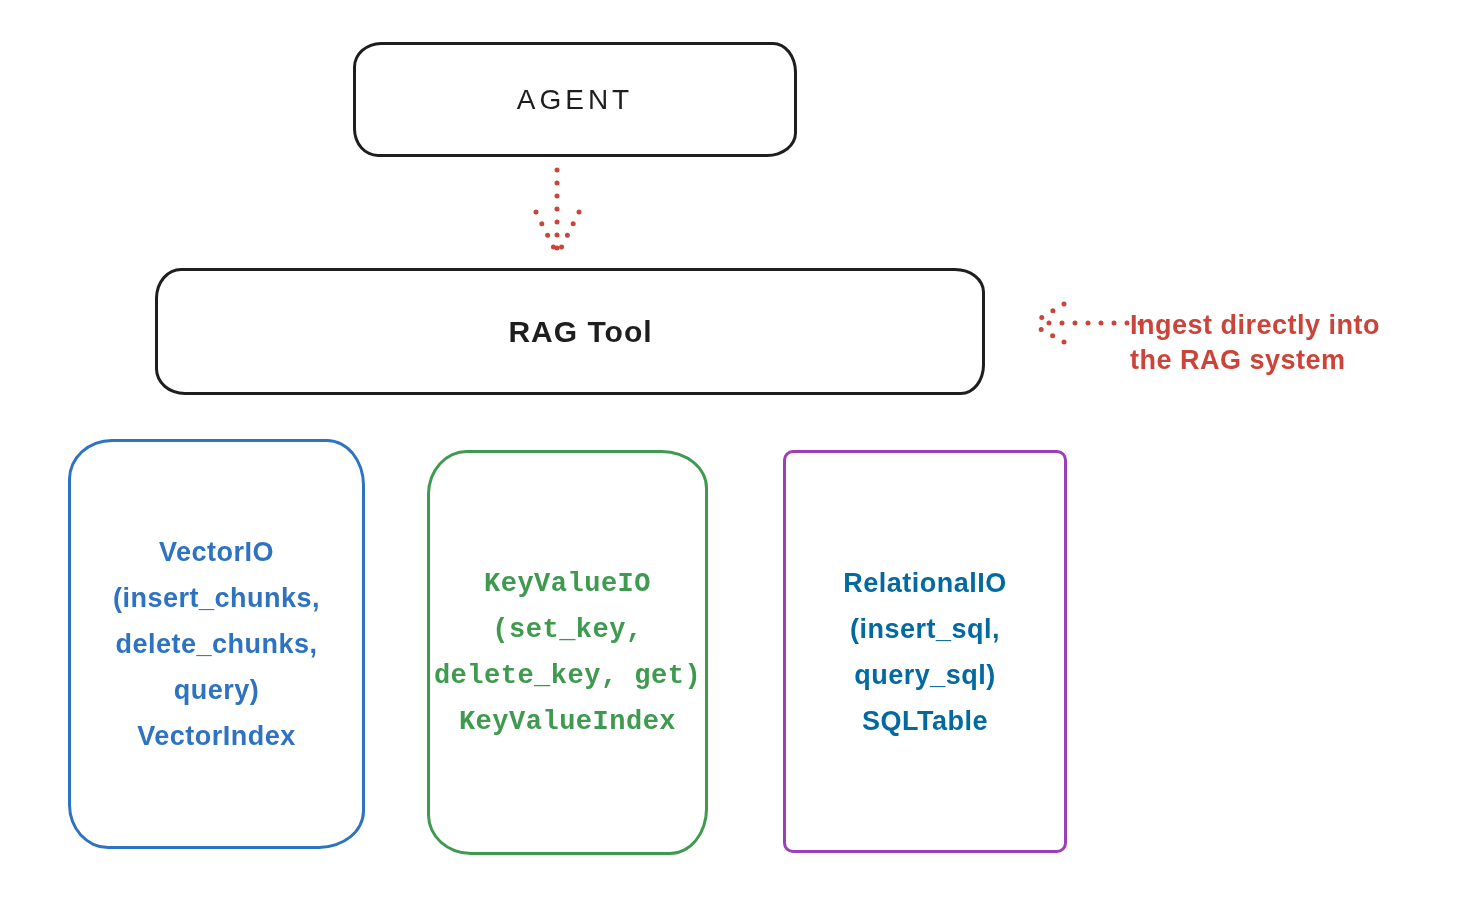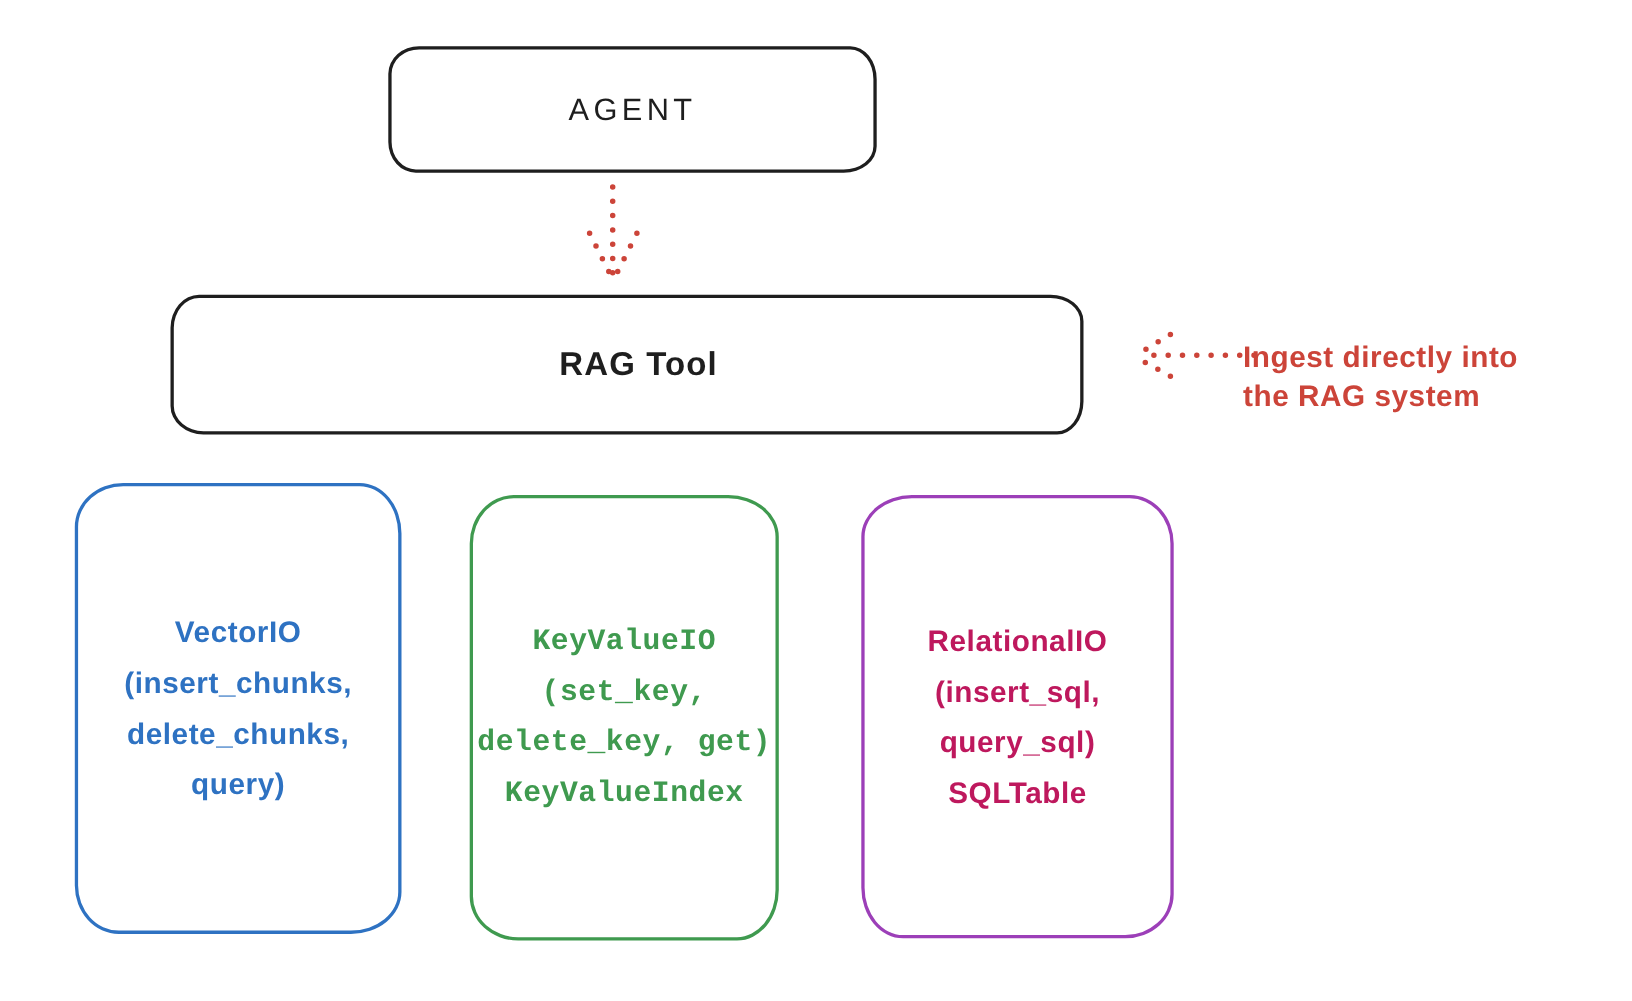--- a/index.html
+++ b/index.html
@@ -115,25 +115,26 @@
   </div>
 
   <div class="node node-black rag-node">
     <span>RAG Tool</span>
   </div>
 
   <div class="annotation-text" style="color: rgb(204, 68, 57);">Ingest directly into<br>the RAG system</div>
 
   <div class="node backend-node backend-vector" style="border-color: rgb(46, 114, 194); color: rgb(46, 114, 194);">
     <div>VectorIO<br>(insert_chunks,<br>delete_chunks,<br>query)</div>
+    <div class="index-label">VectorIndex</div>
   </div>
 
   <div class="node backend-node backend-keyvalue" style="border-color: rgb(63, 154, 79); color: rgb(63, 154, 79); font-family: Liberation Mono, monospace;">
     <div>KeyValueIO<br>(set_key,<br>delete_key, get)</div>
     <div class="index-label">KeyValueIndex</div>
   </div>
 
-  <div class="node backend-node backend-relational" style="border-color: rgb(156, 63, 184); color: #be185d;">
+  <div class="node backend-node backend-relational" style="border-color: rgb(156, 63, 184); color: #0369a1; border-radius: 10px;">
     <div>RelationalIO<br>(insert_sql,<br>query_sql)</div>
     <div class="index-label">SQLTable</div>
   </div>
 
 </div>
 
 </body></html>

